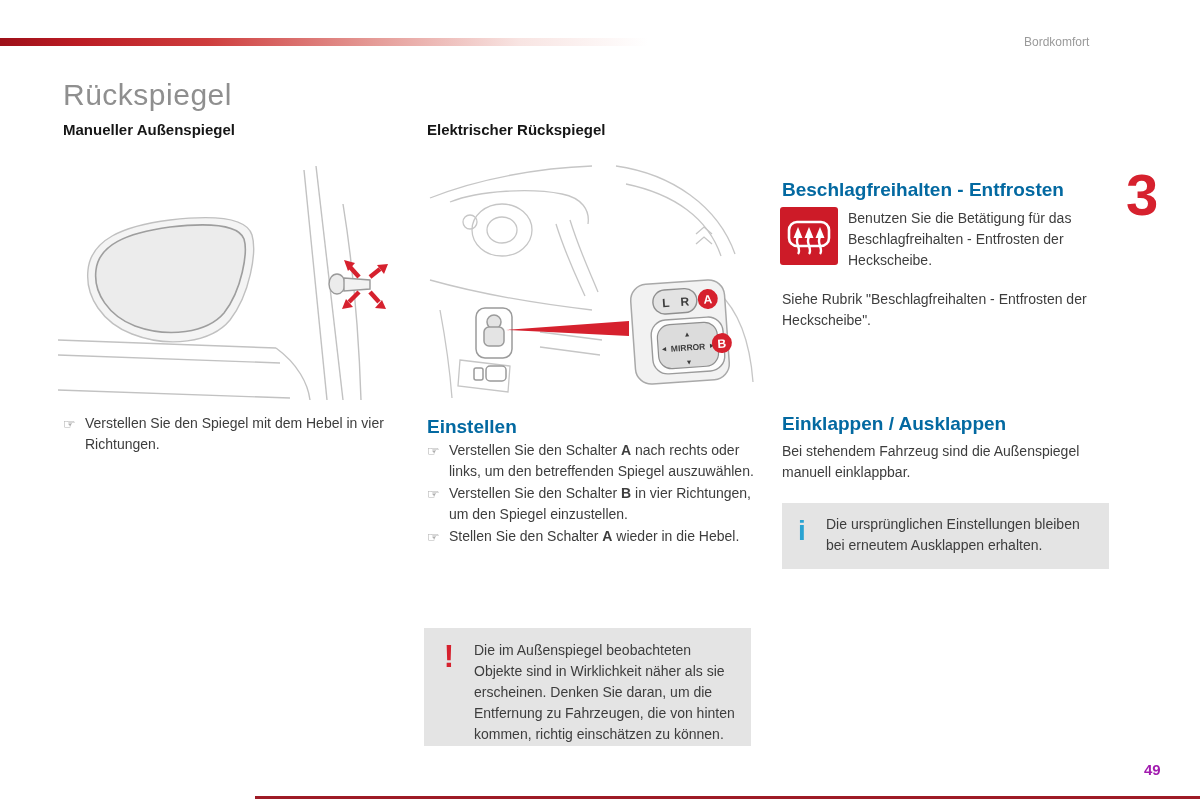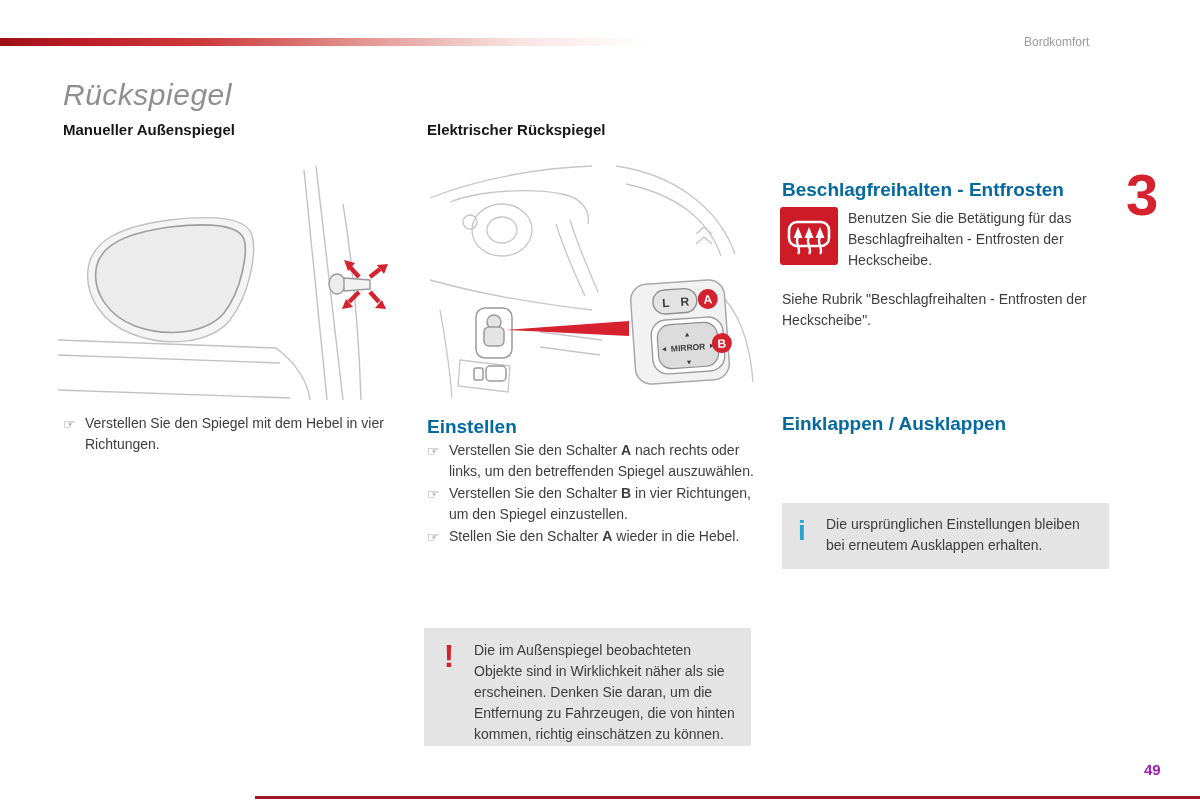--- a/index.html
+++ b/index.html
@@ -11,21 +11,21 @@
   }
   .abs { position:absolute; }
 
   #topbar { left:0; top:38px; width:648px; height:8px;
     background:linear-gradient(to right,#9d1019 0%,#bb1c24 12%,#ce3d3d 32%,#e59c98 58%,#f8e4e2 80%,#ffffff 100%); }
   #header-label { left:1024px; top:35px; font-size:12px; color:#9a9a9a; }
   #chapter-num { left:1126px; top:166px; font-size:58px; font-weight:bold; color:#d6212e; line-height:1; }
   #page-num { left:1144px; top:761px; font-size:15px; font-weight:bold; color:#a21caf; }
   #bottomline { left:255px; top:796px; width:945px; height:3px; background:#9e1b26; }
 
-  #page-title { left:63px; top:78px; font-size:30px; color:#8f8f8f; letter-spacing:0.5px;font-style:italic; }
+  #page-title { left:63px; top:78px; font-size:30px; color:#8f8f8f; letter-spacing:0.5px; }
   .colhead { font-size:15px; font-weight:bold; color:#161616; }
   #col1-head { left:63px; top:121px; }
   #col2-head { left:427px; top:121px; }
   .subhead { font-size:19px; font-weight:bold; color:#0369a1; }
 
   .body { font-size:14px; line-height:1.5; color:#3d3d3d; }
   .bullet { display:flex; }
   .hand { width:22px; flex:0 0 22px; font-size:14px; color:#6a6a6a; padding-top:1px; }
   .btxt { flex:1; }
   .bullets .bullet { margin-bottom:1px; }
@@ -179,20 +179,21 @@
     <g fill="#ffffff">
       <polygon points="13.5,31 22.5,31 18,20"></polygon>
       <polygon points="24.5,31 33.5,31 29,20"></polygon>
       <polygon points="35.5,31 44.5,31 40,20"></polygon>
     </g>
   </svg>
   <div id="defrost-body" class="abs body">Benutzen Sie die Betätigung für das Beschlagfreihalten - Entfrosten der Heckscheibe.</div>
   <div id="see-also" class="abs body">Siehe Rubrik "Beschlagfreihalten - Entfrosten der Heckscheibe".</div>
 
   <div id="fold-head" class="abs subhead">Einklappen / Ausklappen</div>
+  <div id="fold-body" class="abs body">Bei stehendem Fahrzeug sind die Außenspiegel manuell einklappbar.</div>
   <div id="infobox" class="abs graybox">
     <div id="info-icon">i</div>
     <div class="body">Die ursprünglichen Einstellungen bleiben bei erneutem Ausklappen erhalten.</div>
   </div>
 
   <div id="page-num" class="abs">49</div>
   <div id="bottomline" class="abs"></div>
 </div>
 
 </body></html>

